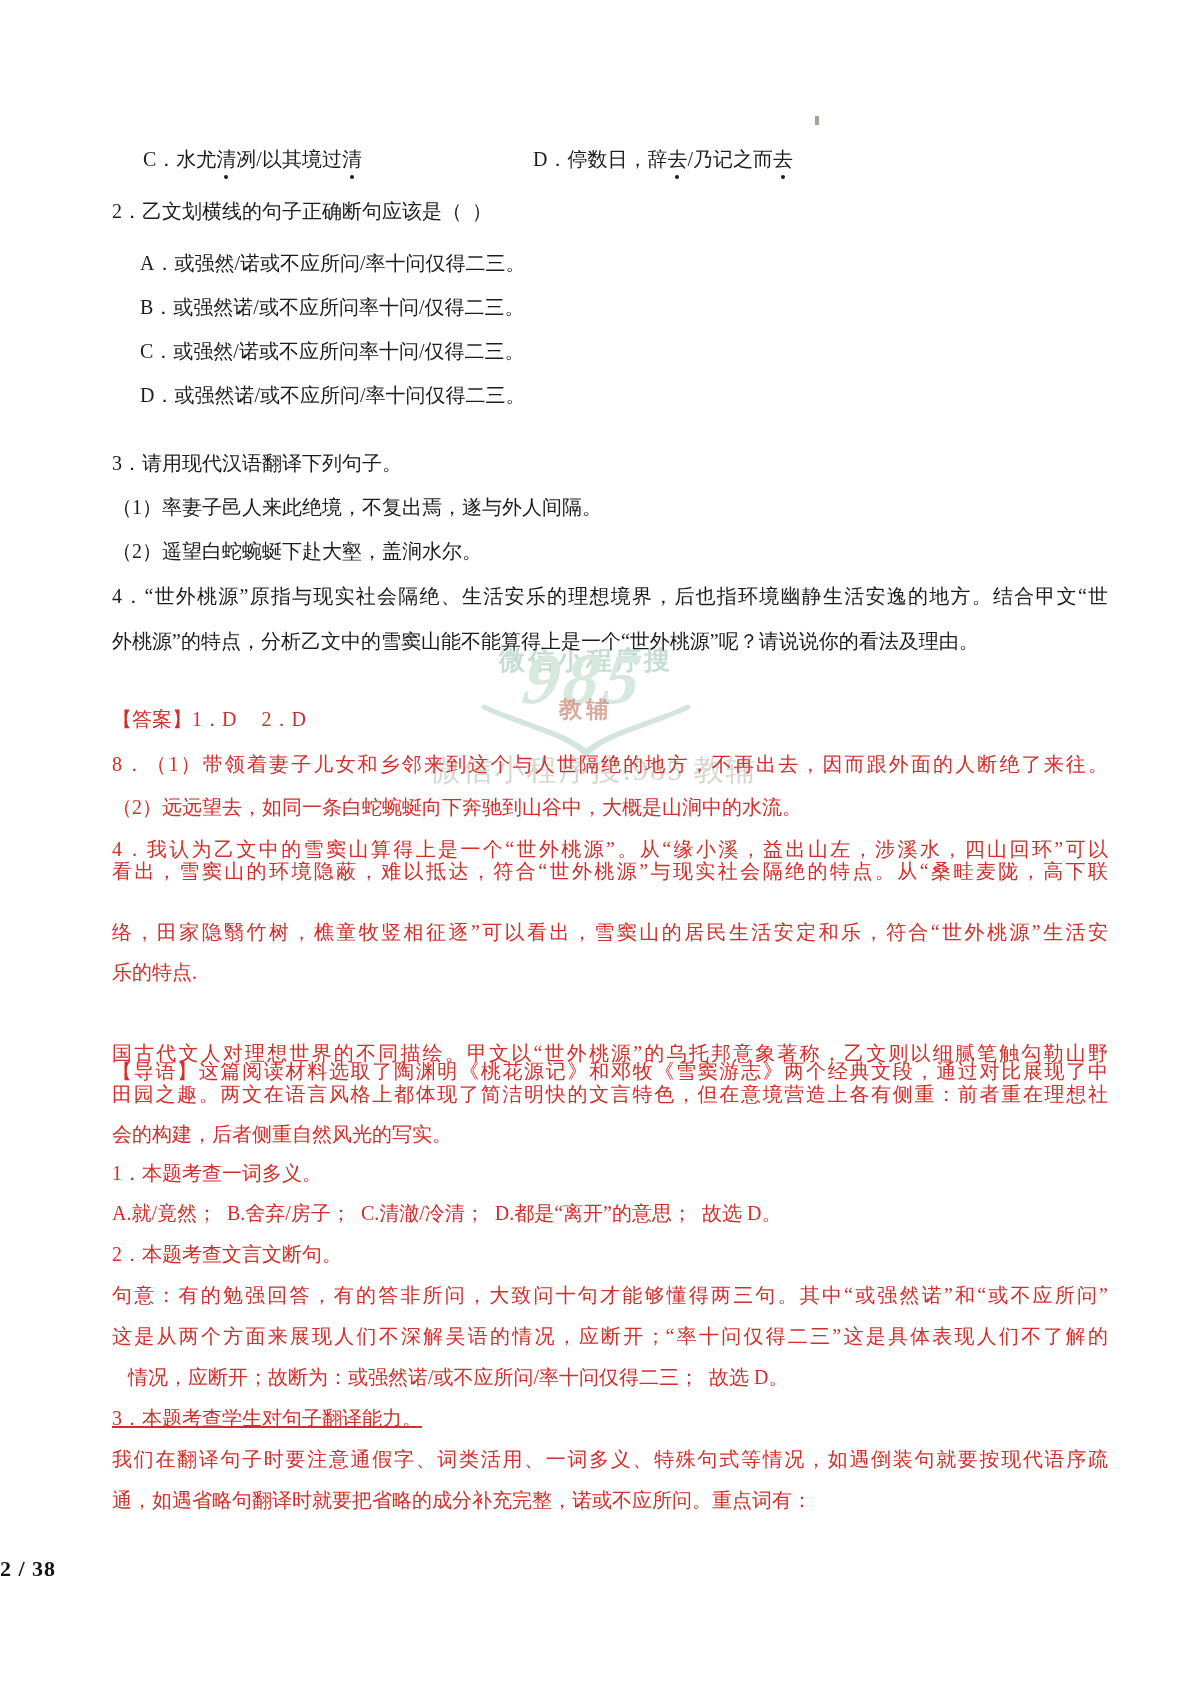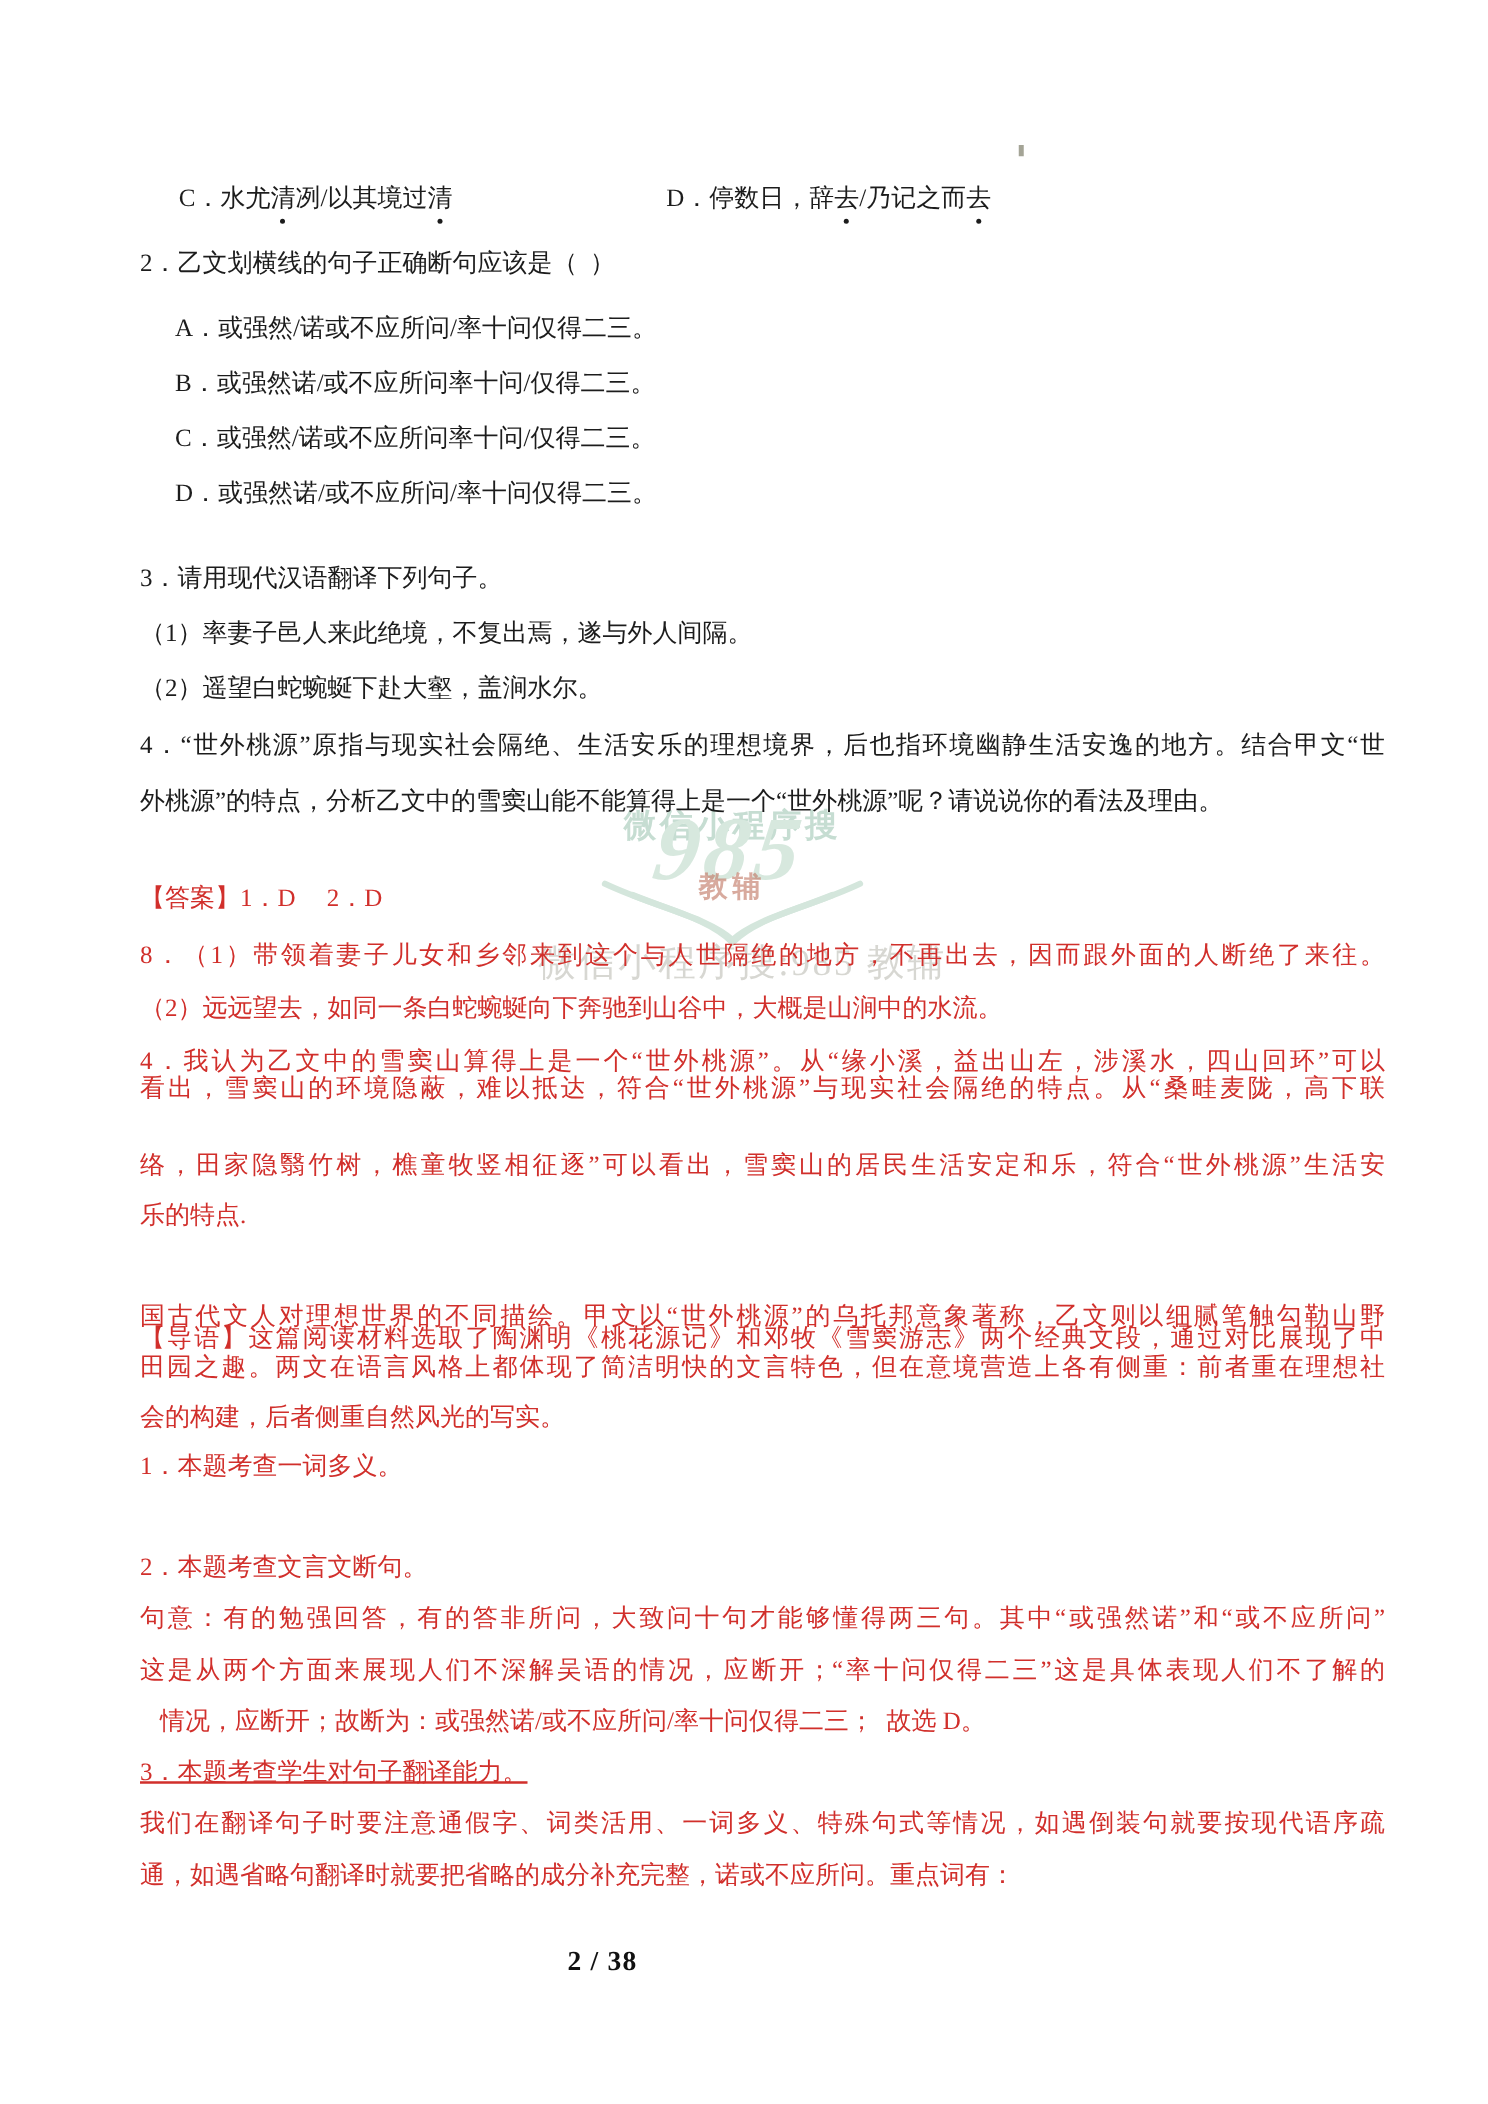--- a/index.html
+++ b/index.html
@@ -41,21 +41,21 @@
   }
   .line.red{color:#d12f2b;}
   .pre{white-space:pre;}
   .just{text-align:justify;text-align-last:justify;white-space:normal;}
   .em{position:relative;display:inline-block;}
   .em::after{
     content:"";position:absolute;left:50%;bottom:-6px;transform:translateX(-50%);
     width:4px;height:4px;border-radius:50%;background:currentColor;
   }
   .pageno{
-    position:absolute;top:1556px;left:0;width:964px;text-align:center;
+    position:absolute;top:1556px;left:0;width:964px;text-align:left;
     font-size:22px;font-weight:bold;color:#111;z-index:2;letter-spacing:1px;
   }
   .stray-mark{
     position:absolute;top:116px;left:815px;width:4px;height:9px;
     background:#8d8d7c;opacity:.8;z-index:2;
   }
 </style>
 </head>
 <body>
 
@@ -94,20 +94,21 @@
     <div class="line red pre" style="top: 794px; left: 0px;">（2）远远望去，如同一条白蛇蜿蜒向下奔驰到山谷中，大概是山涧中的水流。</div>
     <div class="line red just" style="top: 836px; left: 0px; width: 996px;">4．我认为乙文中的雪窦山算得上是一个“世外桃源”。从“缘小溪，益出山左，涉溪水，四山回环”可以</div>
     <div class="line red just" style="top: 858px; left: 0px; width: 996px;">看出，雪窦山的环境隐蔽，难以抵达，符合“世外桃源”与现实社会隔绝的特点。从“桑畦麦陇，高下联</div>
     <div class="line red just" style="top: 919px; left: 0px; width: 996px;">络，田家隐翳竹树，樵童牧竖相征逐”可以看出，雪窦山的居民生活安定和乐，符合“世外桃源”生活安</div>
     <div class="line red pre" style="top: 959px; left: 0px;">乐的特点.</div>
     <div class="line red just" style="top: 1058px; left: 0px; width: 996px;">【导语】这篇阅读材料选取了陶渊明《桃花源记》和邓牧《雪窦游志》两个经典文段，通过对比展现了中</div>
     <div class="line red just" style="top: 1040px; left: 0px; width: 996px;">国古代文人对理想世界的不同描绘。甲文以“世外桃源”的乌托邦意象著称，乙文则以细腻笔触勾勒山野</div>
     <div class="line red just" style="top: 1081px; left: 0px; width: 996px;">田园之趣。两文在语言风格上都体现了简洁明快的文言特色，但在意境营造上各有侧重：前者重在理想社</div>
     <div class="line red pre" style="top: 1121px; left: 0px;">会的构建，后者侧重自然风光的写实。</div>
     <div class="line red pre" style="top: 1160px; left: 0px;">1．本题考查一词多义。</div>
+    <div class="line red pre" style="top: 1200px; left: 0px;">A.就/竟然；  B.舍弃/房子；  C.清澈/冷清；  D.都是“离开”的意思；  故选 D。</div>
     <div class="line red pre" style="top: 1241px; left: 0px;">2．本题考查文言文断句。</div>
     <div class="line red just" style="top: 1282px; left: 0px; width: 996px;">句意：有的勉强回答，有的答非所问，大致问十句才能够懂得两三句。其中“或强然诺”和“或不应所问”</div>
     <div class="line red just" style="top: 1323px; left: 0px; width: 996px;">这是从两个方面来展现人们不深解吴语的情况，应断开；“率十问仅得二三”这是具体表现人们不了解的</div>
     <div class="line red pre" style="top: 1364px; left: 16px;">情况，应断开；故断为：或强然诺/或不应所问/率十问仅得二三；  故选 D。</div>
     <div class="line red pre" style="top: 1405px; left: 0px; text-decoration: underline;">3．本题考查学生对句子翻译能力。</div>
     <div class="line red just" style="top: 1446px; left: 0px; width: 996px;">我们在翻译句子时要注意通假字、词类活用、一词多义、特殊句式等情况，如遇倒装句就要按现代语序疏</div>
     <div class="line red pre" style="top: 1487px; left: 0px;">通，如遇省略句翻译时就要把省略的成分补充完整，诺或不应所问。重点词有：</div>
   </div>
 
 <div class="pageno">2 / 38</div>

